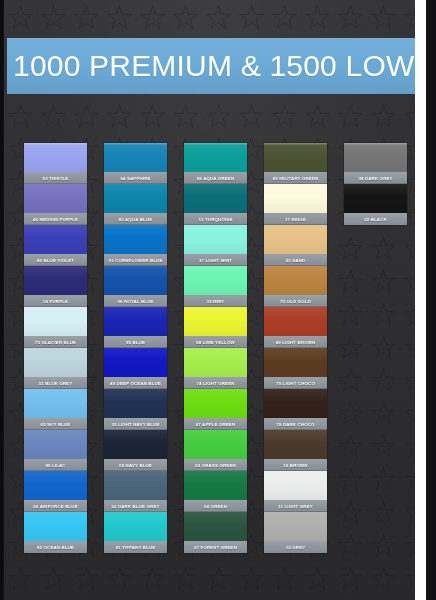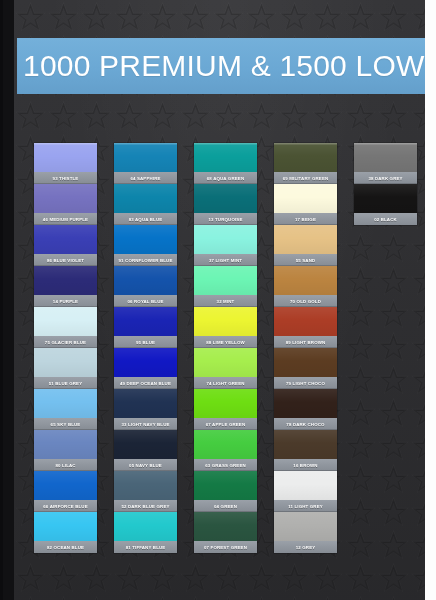--- a/index.html
+++ b/index.html
@@ -20,21 +20,21 @@
     position: relative;
     width: 436px;
     height: 600px;
     background: #111113;
     overflow: hidden;
   }
 
   
   #board {
     position: absolute;
-    left: 14px;
+    left: 4px;
     top: 0px;
     width: 422px;
     height: 600px;
     background-color: #313134;
     background-image:
       radial-gradient(ellipse at 50% 0%, rgba(255,255,255,0.045), rgba(0,0,0,0) 60%),
       linear-gradient(180deg, rgba(255,255,255,0.02), rgba(0,0,0,0.18));
     overflow: hidden;
   }
   

